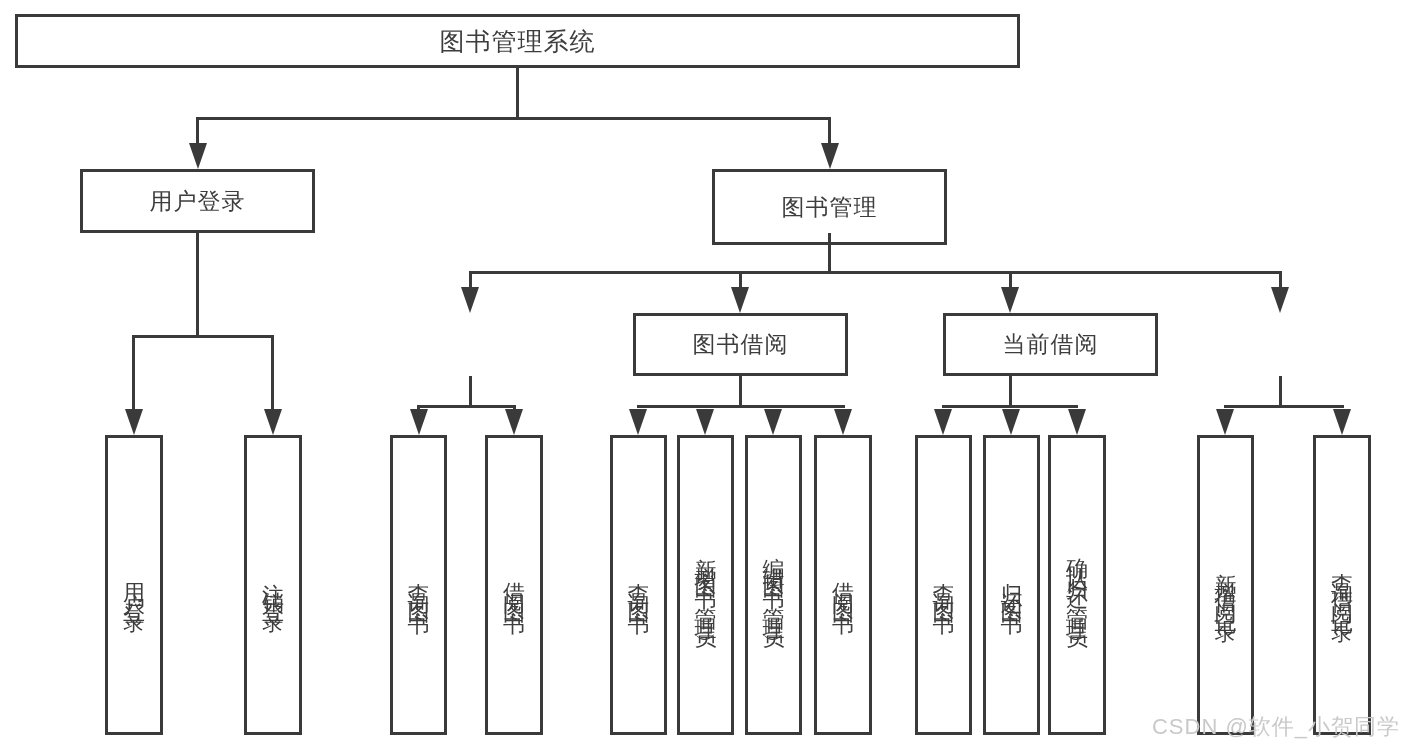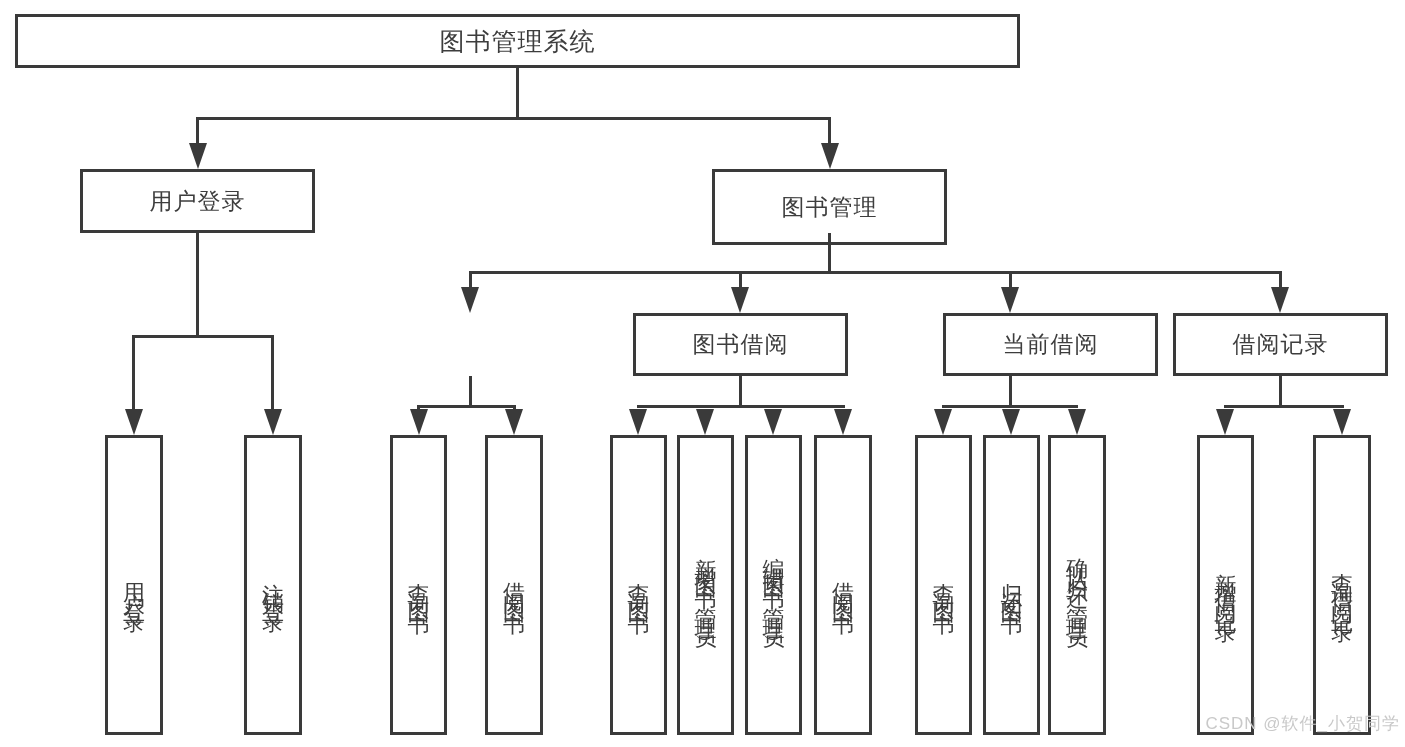--- a/index.html
+++ b/index.html
@@ -42,21 +42,21 @@
   .arrow{
     position:absolute;
     width:0;height:0;
     border-left:9px solid transparent;
     border-right:9px solid transparent;
     border-top:26px solid var(--line);
   }
   .watermark{
     position:absolute;
     top:712px;right:5px;
-    font-size:17px;
+    font-size:22px;
     color:var(--watermark);
     letter-spacing:1px;
   }
 </style>
 </head>
 <body>
 
 <div class="stage">
 
   <div class="box hbox rootbox" style="left:15px;top:14px;width:1005px;height:54px;">图书管理系统</div>
@@ -84,21 +84,20 @@
   <div class="arrow" style="left:461px;top:287px;"></div>
   <div class="vline" style="left:739px;top:274px;height:13px;"></div>
   <div class="arrow" style="left:731px;top:287px;"></div>
   <div class="vline" style="left:1009px;top:274px;height:13px;"></div>
   <div class="arrow" style="left:1001px;top:287px;"></div>
   <div class="vline" style="left:1279px;top:274px;height:13px;"></div>
   <div class="arrow" style="left:1271px;top:287px;"></div>
 
   <div class="box hbox" style="left:633px;top:313px;width:215px;height:63px;">图书借阅</div>
   <div class="box hbox" style="left:903px;top:313px;width:215px;height:63px;margin-left:40px;">当前借阅</div>
-  <div class="box hbox" style="left:1173px;top:313px;width:215px;height:63px;">借阅记录</div>
 
   <div class="vline" style="left:469px;top:376px;height:29px;"></div>
   <div class="hline" style="left:417px;top:405px;width:99px;"></div>
   <div class="vline" style="left:417px;top:405px;height:4px;"></div>
   <div class="arrow" style="left:410px;top:409px;"></div>
   <div class="vline" style="left:513px;top:405px;height:4px;"></div>
   <div class="arrow" style="left:505px;top:409px;"></div>
 
   <div class="vline" style="left:739px;top:376px;height:29px;"></div>
   <div class="hline" style="left:637px;top:405px;width:208px;"></div>

